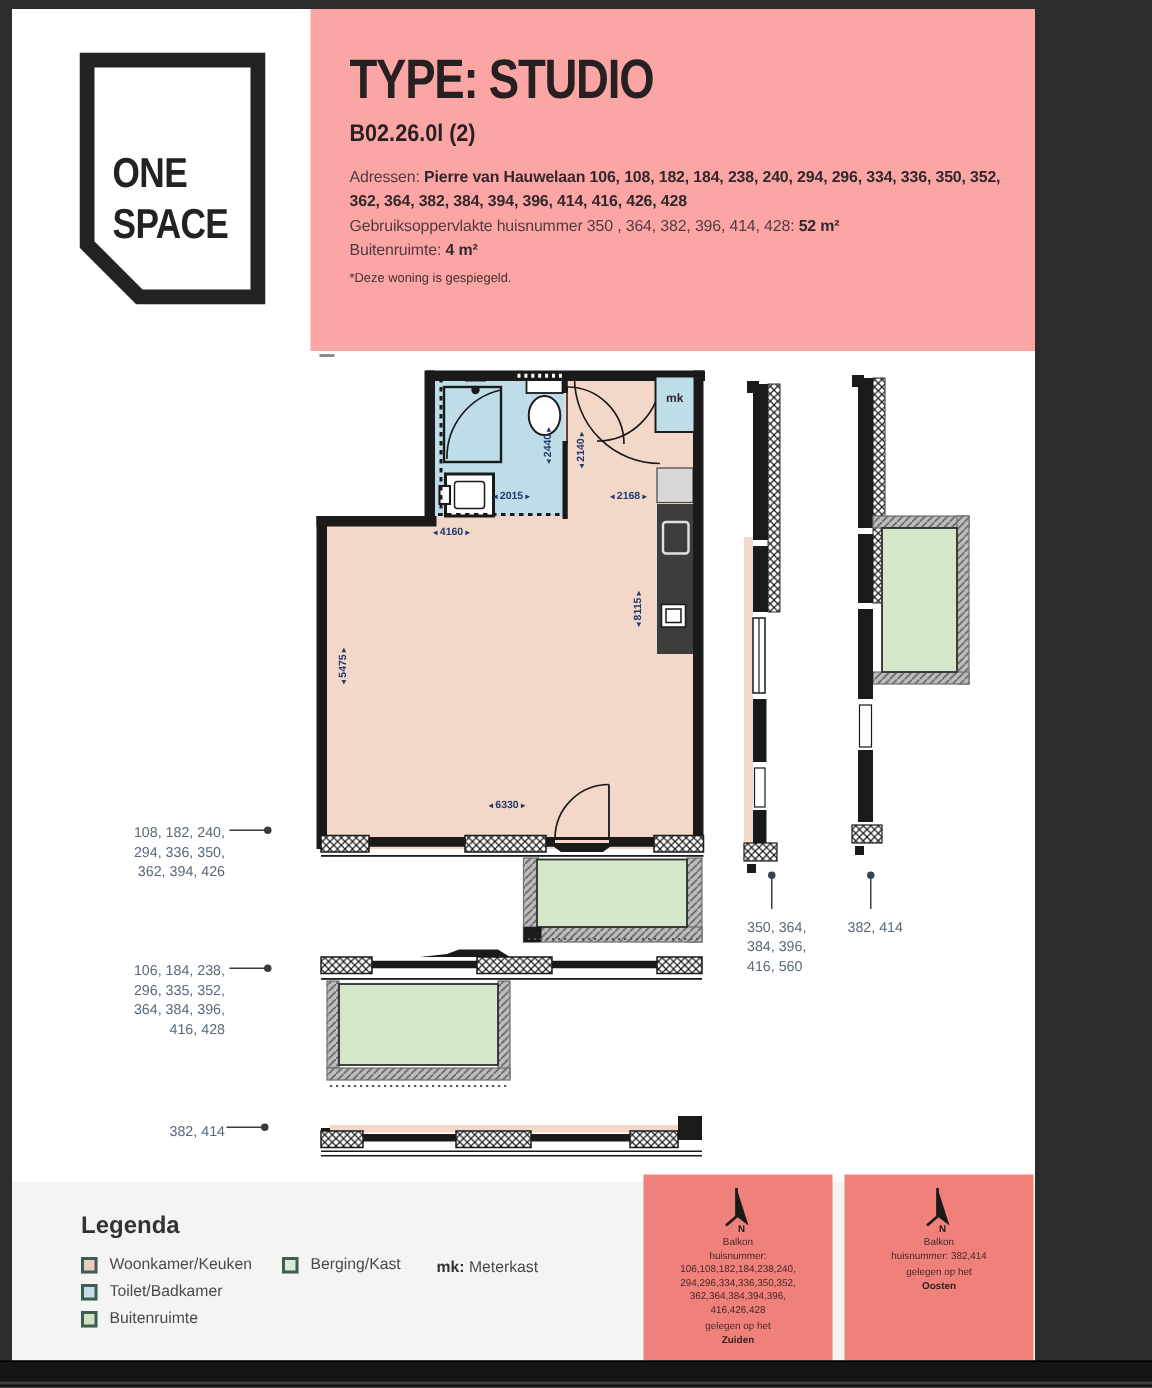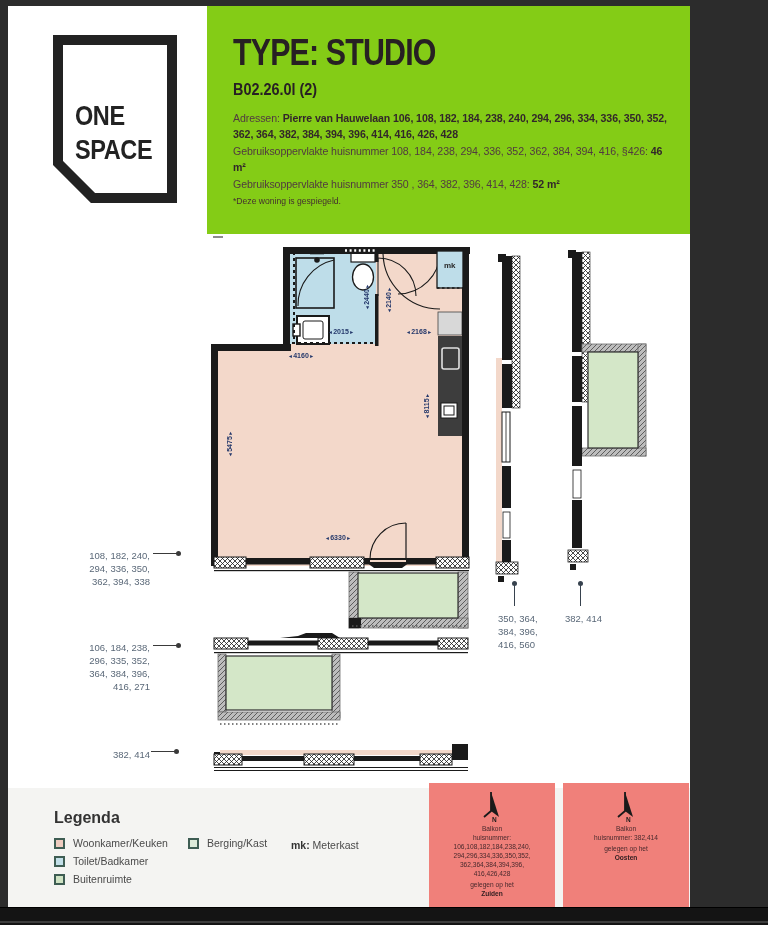--- a/index.html
+++ b/index.html
@@ -6,21 +6,21 @@
   *{box-sizing:border-box;font-family:"Liberation Sans",sans-serif;}
   #stage{position:relative;width:768px;height:925px;background:#2c2c2c;overflow:hidden;}
   #page{position:absolute;left:8px;top:6px;width:682px;height:901px;background:#ffffff;}
   #bottombar{position:absolute;left:0;top:907px;width:768px;height:18px;background:#141414;border-top:1px solid #000;}
   #bottombar::after{content:"";position:absolute;left:0;bottom:2px;width:100%;height:2px;background:#3d3d3d;}
 
   
   #logo{position:absolute;left:45px;top:29px;width:124px;height:168px;}
 
   
-  #hdr{position:absolute;left:199px;top:0px;width:483px;height:228px;background:#84cc16;padding:26px 26px 0 26px;color:#513a40;}
+  #hdr{position:absolute;left:199px;top:0px;width:483px;height:228px;background:#fca5a5;padding:26px 26px 0 26px;color:#513a40;}
   #hdr h1{margin:0;font-size:37px;font-weight:700;letter-spacing:-1px;color:#272023;transform:scaleX(.82);transform-origin:left;white-space:nowrap;}
   #hdr .sub{margin-top:7px;font-size:16px;font-weight:700;color:#272023;transform:scaleX(.9);transform-origin:left;}
   #hdr .lines{margin-top:11px;width:442px;}
   .hline{font-size:10.6px;line-height:16.4px;letter-spacing:-.1px;}
   .hline .hv{font-weight:700;color:#32272a;margin-top:16px;}
   .footnote{margin-top:4px;font-size:8.6px;color:#44302f;}
   #scale-dash{position:absolute;left:205px;top:230px;width:10px;height:2px;background:#8c8c8c;}
 
   
   #plansvg{position:absolute;left:197px;top:235px;}
@@ -65,22 +65,22 @@
         <text x="0" y="90" font-size="28" font-weight="700" fill="#222" letter-spacing="-0.5">ONE</text>
         <text x="0" y="124" font-size="28" font-weight="700" fill="#222" letter-spacing="-0.5">SPACE</text>
       </g>
     </svg>
 
     <div id="hdr">
       <h1>TYPE: STUDIO</h1>
       <div class="sub">B02.26.0l (2)</div>
       <div class="lines">
         <div class="hline"><span class="hl">Adressen: </span><span class="hv">Pierre van Hauwelaan 106, 108, 182, 184, 238, 240, 294, 296, 334, 336, 350, 352, 362, 364, 382, 384, 394, 396, 414, 416, 426, 428</span></div>
-        <div class="hline"><span class="hl">Gebruiksoppervlakte huisnummer 108, 184, 238, 294, 336, 352, 362, 384, 394, 416, §426: </span><span class="hv">46 m²</span></div>
         <div class="hline"><span class="hl">Gebruiksoppervlakte huisnummer 350 , 364, 382, 396, 414, 428: </span><span class="hv">52 m²</span></div>
+        <div class="hline"><span class="hl">Buitenruimte: </span><span class="hv">4 m²</span></div>
         <div class="footnote">*Deze woning is gespiegeld.</div>
       </div>
     </div>
 
     <div id="scale-dash"></div>
 
     <svg id="plansvg" width="490" height="545" viewBox="205 235 490 545">
       <defs>
         <pattern id="xh" width="5" height="5" patternUnits="userSpaceOnUse">
           <rect width="5" height="5" fill="#ffffff"></rect>
@@ -232,26 +232,26 @@
     <div class="dim v" style="left:380px;top:294px;">2140</div>
     <div class="dim" style="left:333px;top:325px;">2015</div>
     <div class="dim" style="left:411px;top:325px;">2168</div>
     <div class="dim" style="left:293px;top:349px;">4160</div>
     <div class="dim v" style="left:418px;top:400px;">8115</div>
     <div class="dim v" style="left:221px;top:438px;">5475</div>
     <div class="dim" style="left:330px;top:531px;">6330</div>
 
     <div class="plabel r" style="left:50px;top:543px;">108, 182, 240,
 294, 336, 350,
-362, 394, 338</div>
+362, 394, 426</div>
     <div class="leader-h" style="left:145px;top:547px;"></div>
     <div class="plabel r" style="left:50px;top:635px;">106, 184, 238,
 296, 335, 352,
 364, 384, 396,
-416, 271</div>
+416, 428</div>
     <div class="leader-h" style="left:145px;top:639px;"></div>
     <div class="plabel r" style="left:50px;top:742px;">382, 414</div>
     <div class="leader-h" style="left:143px;top:745px;"></div>
 
     <div class="leader-v" style="left:506px;top:578px;"></div>
     <div class="plabel" style="left:490px;top:606px;">350, 364,
 384, 396,
 416,  560</div>
     <div class="leader-v" style="left:572px;top:578px;"></div>
     <div class="plabel" style="left:557px;top:606px;">382, 414</div>

